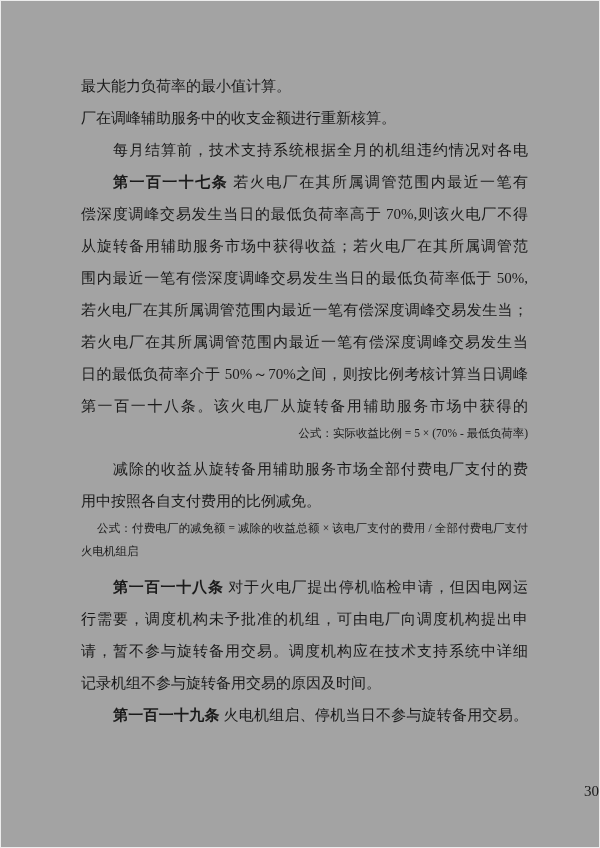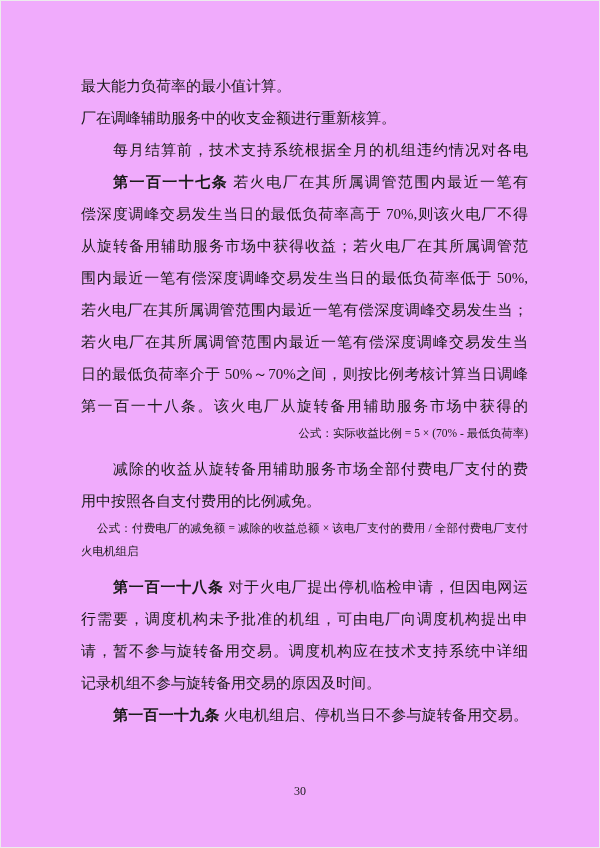--- a/index.html
+++ b/index.html
@@ -1,20 +1,20 @@
 <!DOCTYPE html>
 <html><head>
 <meta charset="utf-8">
 <style>
   html, body { margin: 0; padding: 0; background: #fff; }
   .page {
     position: relative;
     width: 600px;
     height: 848px;
-    background: #f0abfc;
+    background: #a3a3a3;
     box-sizing: border-box;
     border: 1px solid #ececec;
     font-family: "Liberation Serif", "DejaVu Serif", serif;
     color: #1a1a1a;
     overflow: hidden;
   }
   .content {
     position: absolute;
     left: 80px;
     top: 69px;
@@ -38,22 +38,22 @@
     font-size: 11.5px;
   }
   .find { padding-left: 16px; box-sizing: border-box; text-align: right; }
   .mt2 { margin-top: 8px; }
   .b { font-weight: bold; }
   .pagenum {
     position: absolute;
     left: 0;
     top: 782px;
     width: 100%;
-    text-align: center;
-    font-size: 12px;
+    text-align: right;
+    font-size: 15px;
     line-height: 16px;
     color: #1a1a1a;
   }
 </style>
 </head>
 <body>
 
 <div class="page">
   <div class="content">
 

